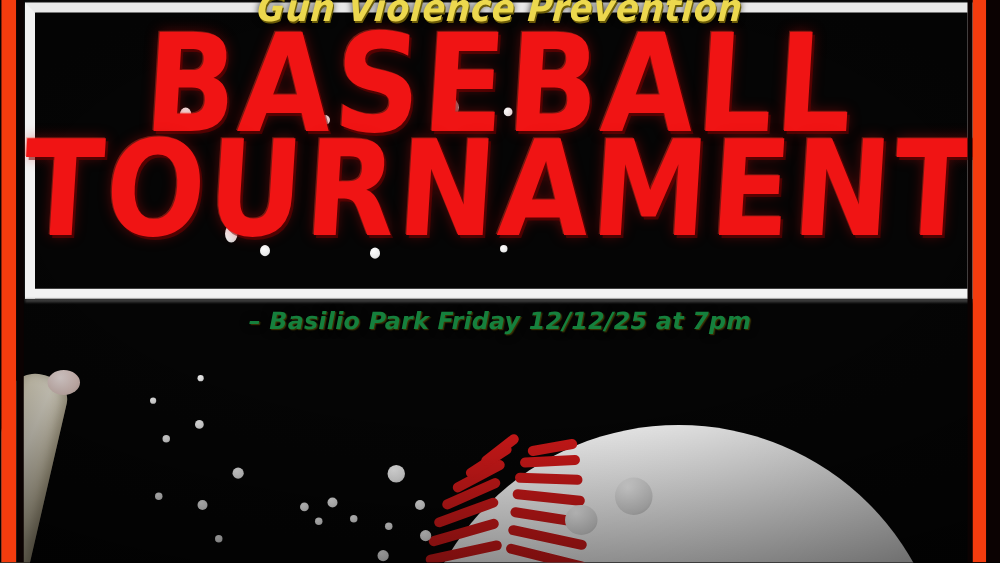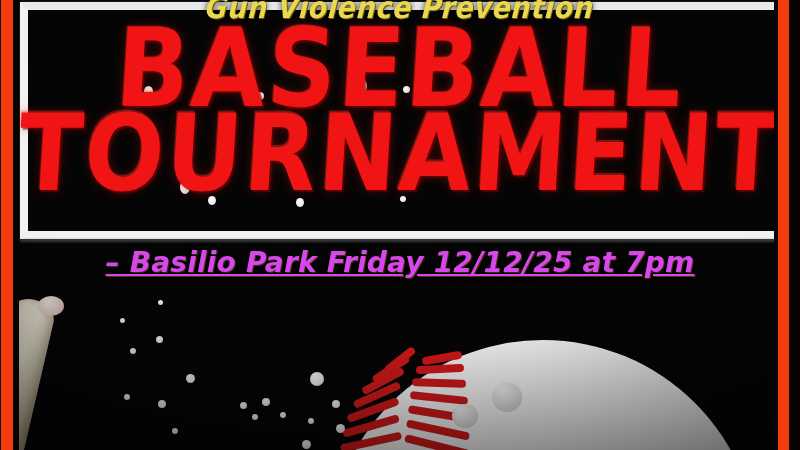--- a/index.html
+++ b/index.html
@@ -190,25 +190,24 @@
     transform: scaleX(1.04) scaleY(1.18) skewX(-4deg);
   }
 
   #subtitle {
     position: absolute;
     left: 0; right: 0;
     top: 246px;
     font-family: "DejaVu Sans", sans-serif;
     font-style: italic;
     font-weight: bold;
-    font-size: 28px;
+    font-size: 19px;
     letter-spacing: 0.2px;
-    color: #d946ef;
+    color: #15803d;
     text-shadow: 1px 1px 1px rgba(70,60,5,0.95), 0 0 8px rgba(0,0,0,0.9);
-    text-decoration: underline;
   }
 </style>
 </head>
 <body>
 
 <div id="poster">
 
   <div id="bat"></div>
   <div id="bat-knob"></div>
 

